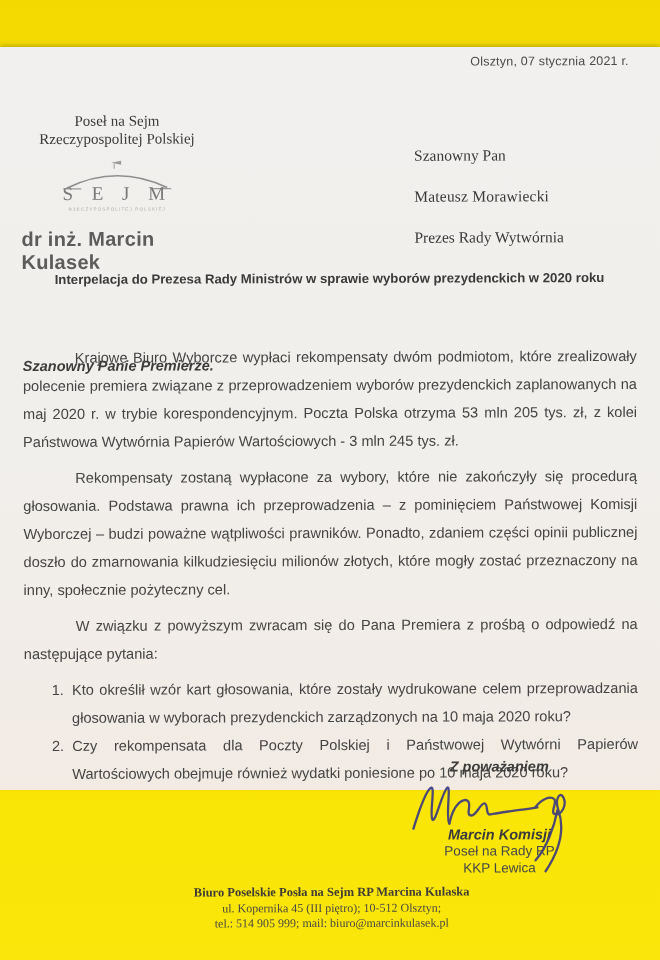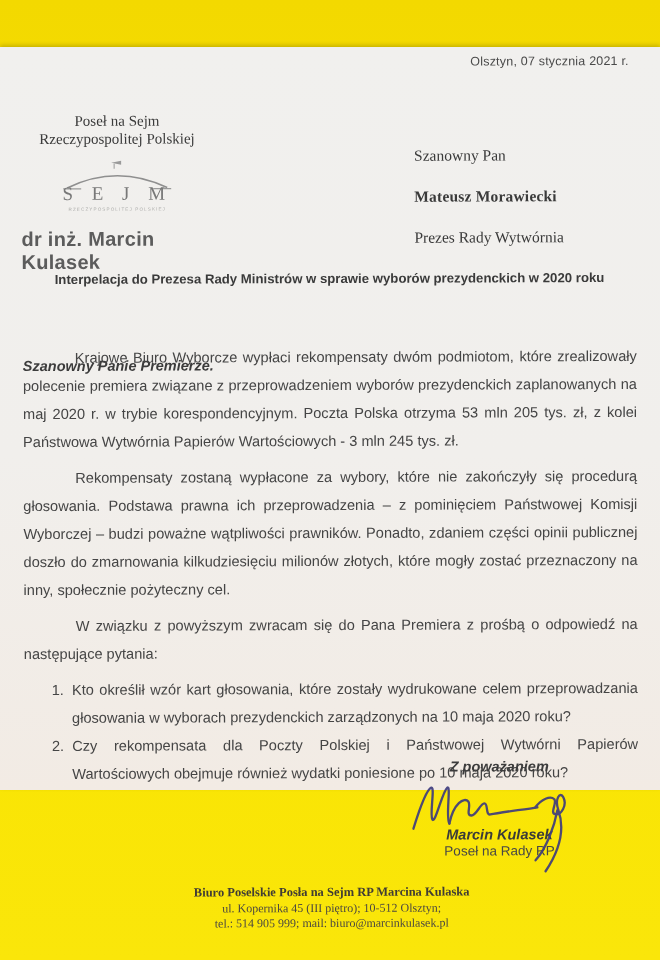--- a/index.html
+++ b/index.html
@@ -35,21 +35,21 @@
   .deputy-name{
     margin-top:12px;font-size:20px;font-weight:bold;color:#5c5c5c;
     letter-spacing:.3px;text-align:left;padding-left:14px;
   }
   .addressee{
     position:absolute;left:415px;top:88px;
     font-family:"Liberation Serif","DejaVu Serif",serif;
     font-size:15.5px;color:#3a3a3a;
   }
   .addressee .addr-line{margin-bottom:23px;margin-top:12px;}
-  .addressee .addr-name{font-weight:bold;letter-spacing:.2px;}
+  .addressee .addr-name{font-weight:normal;letter-spacing:.2px;}
   .subject{
     position:absolute;top:224px;left:40px;width:580px;
     text-align:center;font-size:13.2px;font-weight:bold;color:#3a3a3a;
   }
   .greeting{
     position:absolute;top:271px;left:23px;
     font-size:14.5px;font-weight:bold;font-style:italic;color:#3c3c3c;margin-top:39px;
   }
   .body-text{
     position:absolute;top:296px;left:23px;width:614px;
@@ -130,22 +130,23 @@
       <div class="closing">
         <div class="valediction">Z poważaniem</div>
         <svg class="signature-svg" viewBox="0 0 185 100">
           <g stroke="#3e3c7e" stroke-width="2.3" fill="none" stroke-linecap="round" stroke-linejoin="round" opacity="0.92">
             <path d="M6 52 C11 36 19 13 24 11 C28 10 22 38 25 43 C28 47 35 15 40 11 C44 8 38 42 42 47"></path>
             <path d="M42 47 C46 27 57 20 61 25 C64 29 58 39 64 39 C69 39 73 27 77 27 C81 27 78 39 83 38 C92 36 118 33 130 31"></path>
             <path d="M128 31 C134 23 143 19 147 23 C150 27 142 37 148 38 C154 39 160 29 156 21 C153 15 147 22 151 34 C158 54 152 74 138 95"></path>
             <path d="M150 34 C147 50 139 72 128 84"></path>
           </g>
         </svg>
-        <div class="signatory">Marcin Kulasek</div>
+        <div class="signatory">Marcin Komisji</div>
         <div class="role">Poseł na Rady RP</div>
+        <div class="role">KKP Lewica</div>
       </div>
 
       <div class="footer">
         <div class="f-bold">Biuro Poselskie Posła na Sejm RP Marcina Kulaska</div>
         <div>ul. Kopernika 45 (III piętro); 10-512 Olsztyn;</div>
         <div>tel.: 514 905 999; mail: biuro@marcinkulasek.pl</div>
       </div>
 
     </div>
   </div>

